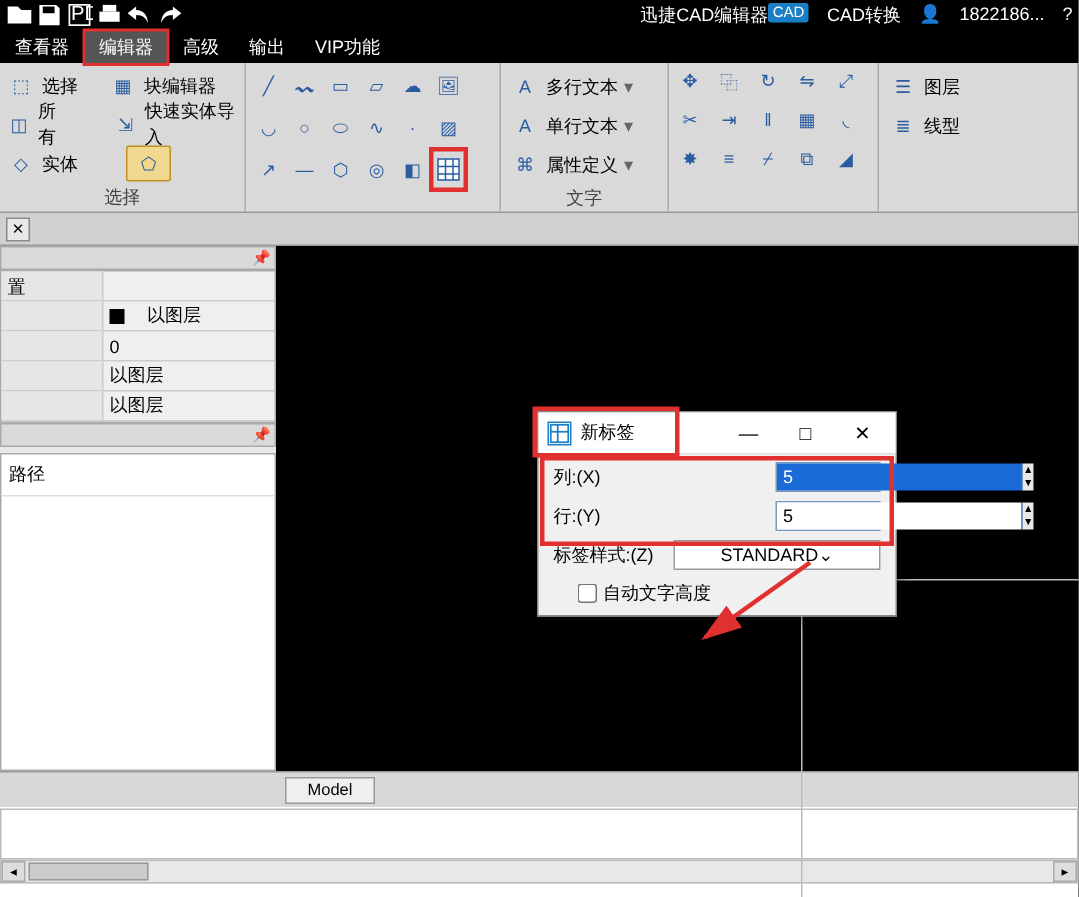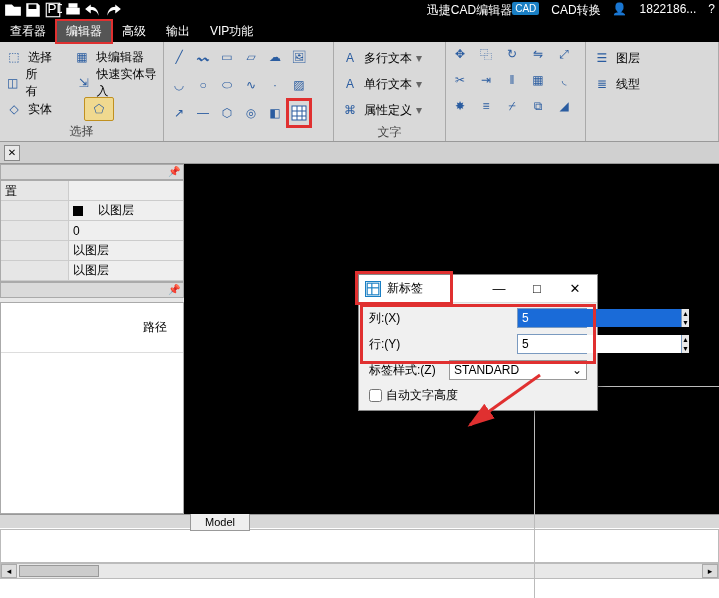--- a/index.html
+++ b/index.html
@@ -32,45 +32,45 @@
 .workarea{display:flex;height:350px;background:#000}
 .sidepanel{width:184px;background:#e8e8e8;display:flex;flex-direction:column}
 .sidehead{height:16px;background:#dadada;border:1px solid #aaa;position:relative}
 .sidehead .pin{position:absolute;right:2px;top:1px;font-size:10px;color:#555}
 .propgrid{border:1px solid #aaa;background:#efefef;font-size:11px}
 .propgrid .prow{display:flex;height:20px;border-bottom:1px solid #ccc}
 .propgrid .pk{width:68px;padding:2px 4px;background:#e6e6e6;border-right:1px solid #ccc}
 .propgrid .pv{flex:1;padding:2px 4px;display:flex;align-items:center;gap:15px}
 .swatch{width:10px;height:10px;background:#000;display:inline-block}
 .pathpanel{flex:1;background:#fff;border:1px solid #aaa;margin-top:4px}
-.pathpanel .phead{text-align:right;padding:16px;border-bottom:1px solid #ddd}
+.pathpanel .phead{text-align:left;padding:5px;border-bottom:1px solid #ddd}
 .canvas{flex:1;background:#000;position:relative}
 .dialog{position:absolute;left:358px;top:274px;width:240px;background:#f0f0f0;border:1px solid #888;box-shadow:2px 2px 8px rgba(0,0,0,.4)}
 .dlg-title{height:28px;display:flex;align-items:center;padding:0 6px;gap:6px;background:#fff;border-bottom:1px solid #ddd}
 .dlg-title .dicon{width:16px;height:16px;border:1px solid #1a7fc4;display:flex;align-items:center;justify-content:center}
 .dlg-title .dtxt{flex:1}
 .dlg-title .wbtn{width:32px;text-align:center;font-size:13px}
 .dlg-title-hl{position:absolute;left:-4px;top:-4px;width:98px;height:34px;border:3px solid #e03030;pointer-events:none}
 .dlg-body{padding:2px 10px}
 .frow{display:flex;align-items:center;height:26px;gap:6px}
 .frow label{width:74px}
 .spin{display:flex;border:1px solid #7a9ac0;height:20px;width:70px}
 .spin input{flex:1;border:none;padding:0 4px;font-size:12px;outline:none}
 .spin input.sel{background:#1a6bd8;color:#fff}
 .spin .btns{width:14px;display:flex;flex-direction:column;border-left:1px solid #7a9ac0}
 .spin .btns div{flex:1;font-size:7px;display:flex;align-items:center;justify-content:center;background:#e8e8e8}
 .fields-hl{position:absolute;left:360px;top:304px;width:236px;height:60px;border:3px solid #e03030;pointer-events:none}
-.dsel{border:1px solid #999;height:20px;flex:1;padding:0 4px;display:flex;align-items:center;justify-content:space-between;background:#fff}
-.dchk{display:flex;align-items:center;gap:4px;margin:4px 0}
+.dsel{border:1px solid #999;height:20px;flex:1;padding:0 4px;display:flex;align-items:center;justify-content:center;background:#fff}
+.dchk{display:flex;align-items:center;gap:4px;margin:4px 16px}
 .dbtns{display:flex;justify-content:flex-end;gap:10px;padding:8px 10px}
 .dbtn{width:68px;height:22px;border:1px solid #888;background:#efefef;display:flex;align-items:center;justify-content:center}
 .dbtn.ok{border:3px solid #e03030;background:#fff}
 .arrow{position:absolute;pointer-events:none}
 .preview-rect{position:absolute;left:350px;top:222px;width:300px;height:244px;border:1px solid #bbb}
-.bottombar{background:#d8d8d8;height:14px;border-top:1px solid #999;display:flex;align-items:center}
+.bottombar{background:#d8d8d8;height:24px;border-top:1px solid #999;display:flex;align-items:center}
 .modeltab{background:#efefef;border:1px solid #999;padding:2px 14px;margin-left:190px;font-size:11px}
 .cmdline{background:#fff;height:34px;border:1px solid #bbb;margin-top:1px}
 .scrolltrack{background:#e8e8e8;height:16px;border:1px solid #bbb;display:flex;align-items:center}
 .scrolltrack .arrowbtn{width:16px;height:14px;background:#ddd;border:1px solid #aaa;display:flex;align-items:center;justify-content:center;font-size:9px}
 .scrolltrack .thumb{width:80px;height:12px;background:#ccc;border:1px solid #999;margin-left:2px}
 </style>
 </head>
 <body>
 
 <div class="titlebar">

